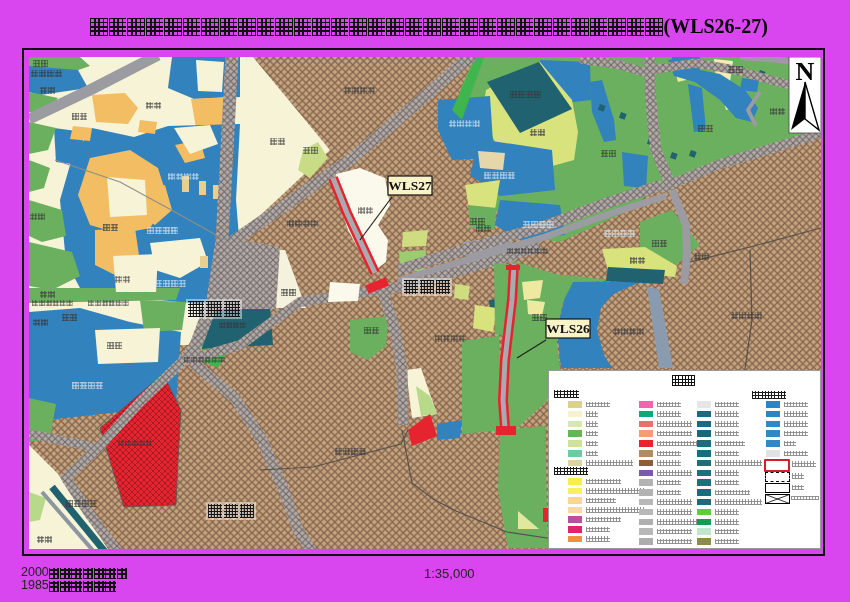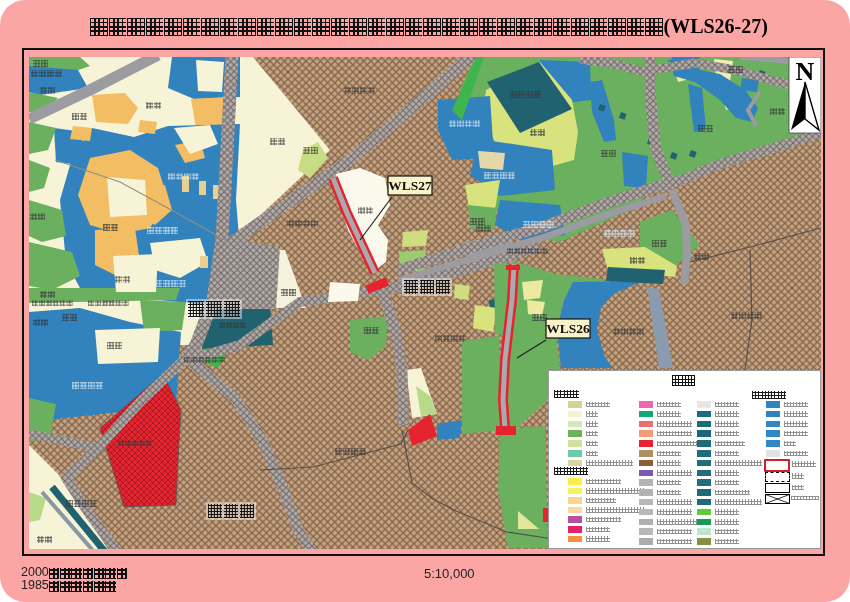--- a/index.html
+++ b/index.html
@@ -1,15 +1,15 @@
 <!DOCTYPE html>
 <html><head><meta charset="utf-8"><style>
 html,body{margin:0;padding:0;background:#fff;}
-#page{position:relative;width:850px;height:602px;background:#fca5a5;overflow:hidden;
- font-family:"Liberation Sans",sans-serif;border-radius:25px;}
+#page{position:relative;width:850px;height:602px;background:#d946ef;overflow:hidden;
+ font-family:"Liberation Sans",sans-serif;}
 .cjk{display:inline-block;vertical-align:top;
  background:repeating-linear-gradient(0deg,#111 0 1.4px,rgba(0,0,0,0) 1.4px 4.2px),
  repeating-linear-gradient(90deg,#111 0 1.4px,rgba(0,0,0,0) 1.4px 4.2px);}
 .lg{display:inline-block;vertical-align:top;
  background:repeating-linear-gradient(0deg,#4a4a4a 0 1px,rgba(0,0,0,0) 1px 2.6px),
  repeating-linear-gradient(90deg,#4a4a4a 0 1px,rgba(0,0,0,0) 1px 2.6px);}
 .abs{position:absolute;}
 </style></head><body>
 <div id="page">
 
@@ -810,13 +810,13 @@
 <svg class="abs" style="left:765px;top:494px;z-index:6" width="25" height="10">
       <rect x="0.5" y="0.5" width="24" height="9" fill="#fff" stroke="#000"></rect>
       <path d="M0.5 0.5L24.5 9.5M24.5 0.5L0.5 9.5" stroke="#000" stroke-width="0.8"></path>
     </svg>
 <div class="abs" style="left:791px;top:496px;z-index:6"><span class="lg" style="width:27.6px;height:4.2px;opacity:0.8;background:repeating-linear-gradient(0deg,#777777 0 1px,rgba(0,0,0,0) 1px 3.0px),repeating-linear-gradient(90deg,#777777 0 1px,rgba(0,0,0,0) 1px 3.0px);"></span></div>
 
 <div class="abs" style="left:21px;top:568px;white-space:nowrap;line-height:11px"><span style="font-size:12.5px;color:#222;vertical-align:top;position:relative;top:-1px">2000</span><span class="cjk" style="width:10.5px;height:10.5px;margin-right:0.8px"></span><span class="cjk" style="width:10.5px;height:10.5px;margin-right:0.8px"></span><span class="cjk" style="width:10.5px;height:10.5px;margin-right:0.8px"></span><span class="cjk" style="width:10.5px;height:10.5px;margin-right:0.8px"></span><span class="cjk" style="width:10.5px;height:10.5px;margin-right:0.8px"></span><span class="cjk" style="width:10.5px;height:10.5px;margin-right:0.8px"></span><span class="cjk" style="width:10.5px;height:10.5px;margin-right:0.8px"></span></div>
 
 <div class="abs" style="left:21px;top:581px;white-space:nowrap;line-height:11px"><span style="font-size:12.5px;color:#222;vertical-align:top;position:relative;top:-1px">1985</span><span class="cjk" style="width:10.5px;height:10.5px;margin-right:0.8px"></span><span class="cjk" style="width:10.5px;height:10.5px;margin-right:0.8px"></span><span class="cjk" style="width:10.5px;height:10.5px;margin-right:0.8px"></span><span class="cjk" style="width:10.5px;height:10.5px;margin-right:0.8px"></span><span class="cjk" style="width:10.5px;height:10.5px;margin-right:0.8px"></span><span class="cjk" style="width:10.5px;height:10.5px;margin-right:0.8px"></span></div>
 
-<div class="abs" style="left:424px;top:566px;font-size:13px;color:#222">5:10,000</div>
+<div class="abs" style="left:424px;top:566px;font-size:13px;color:#222">1:35,000</div>
 </div>
 </body></html>

